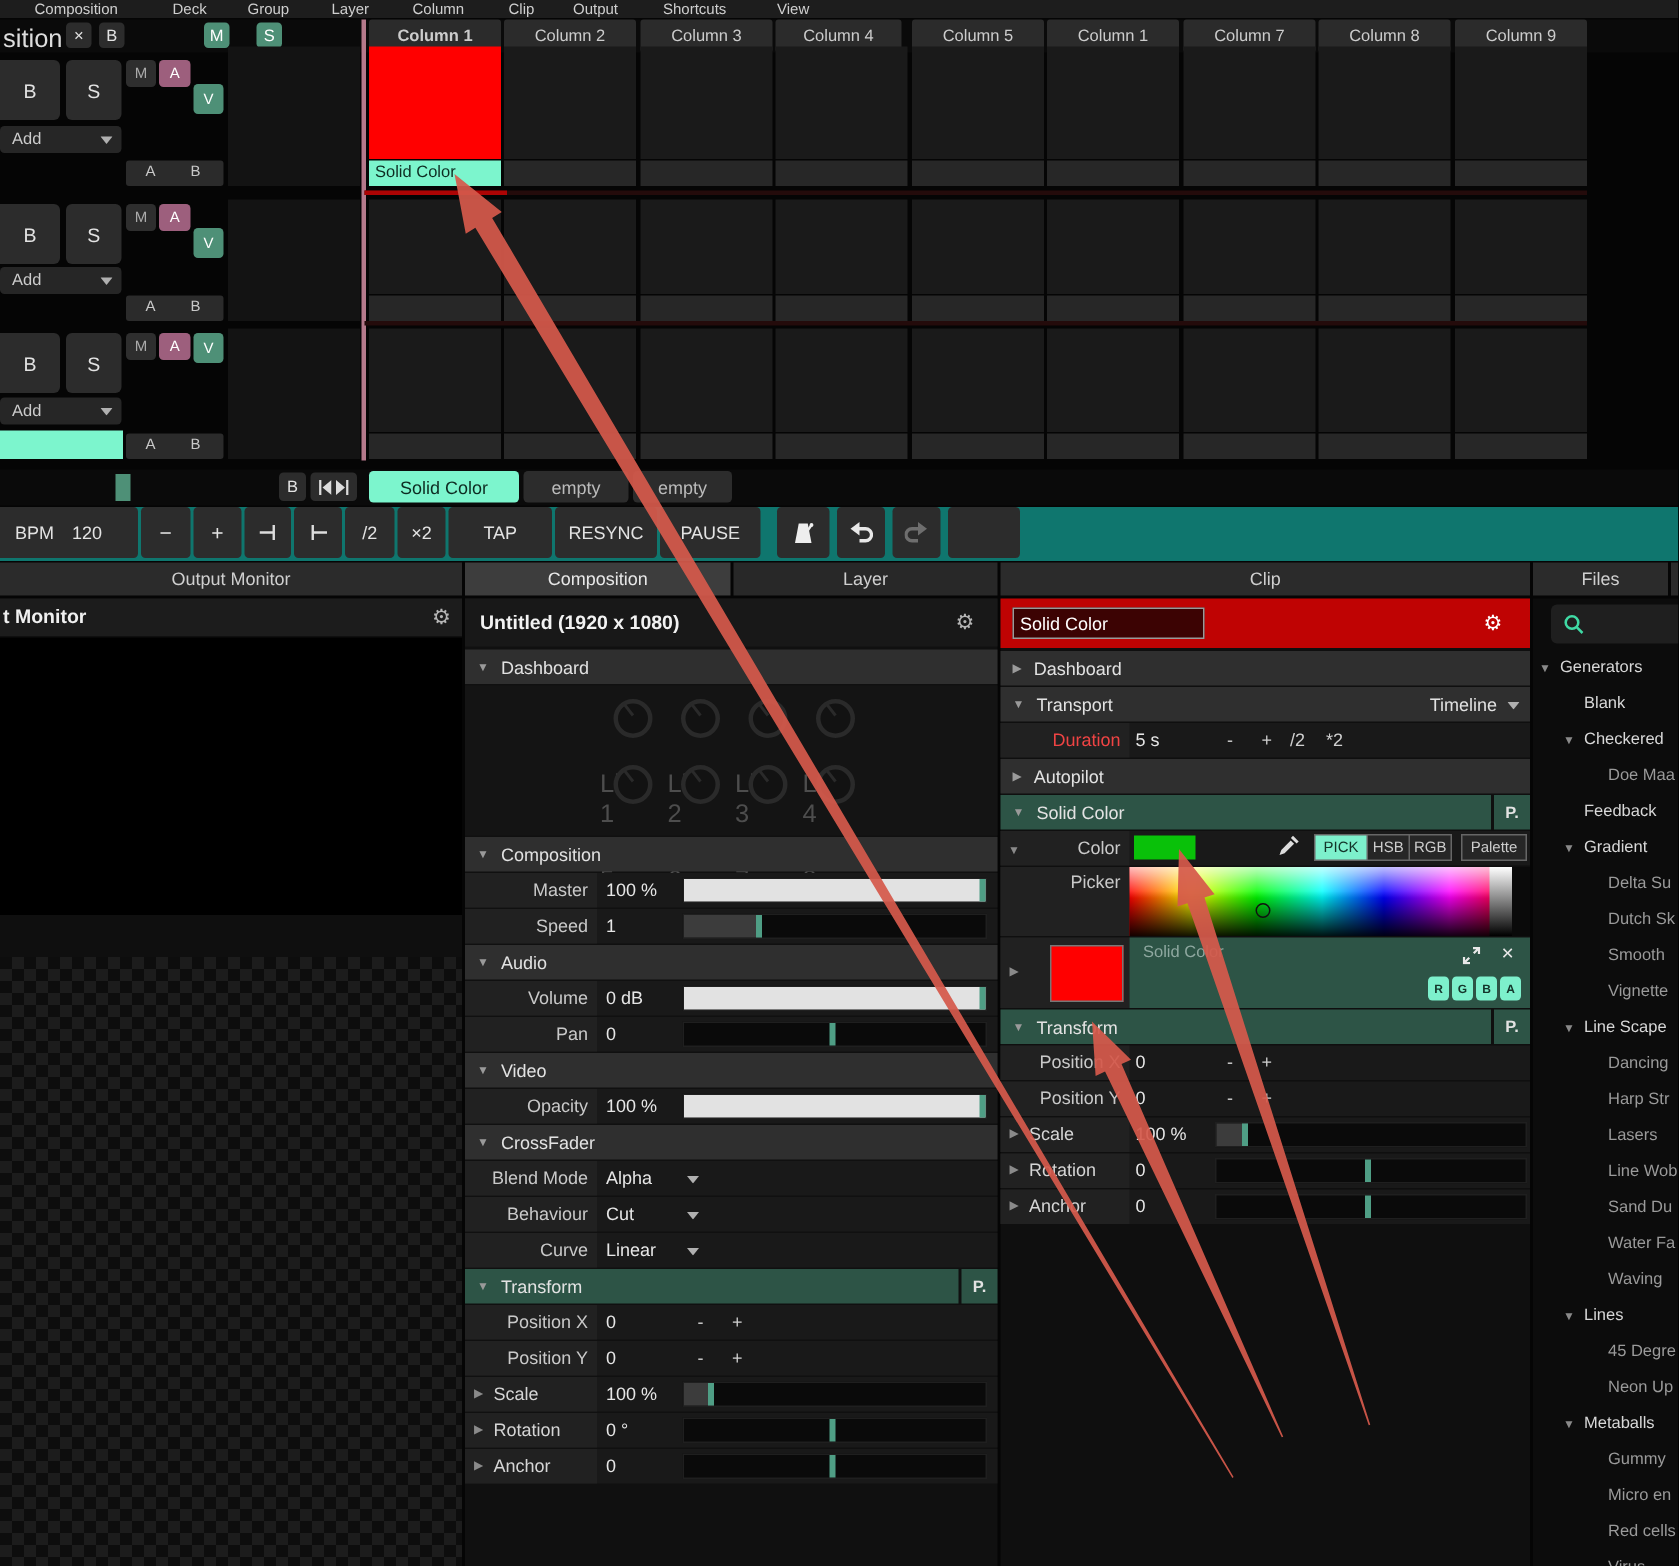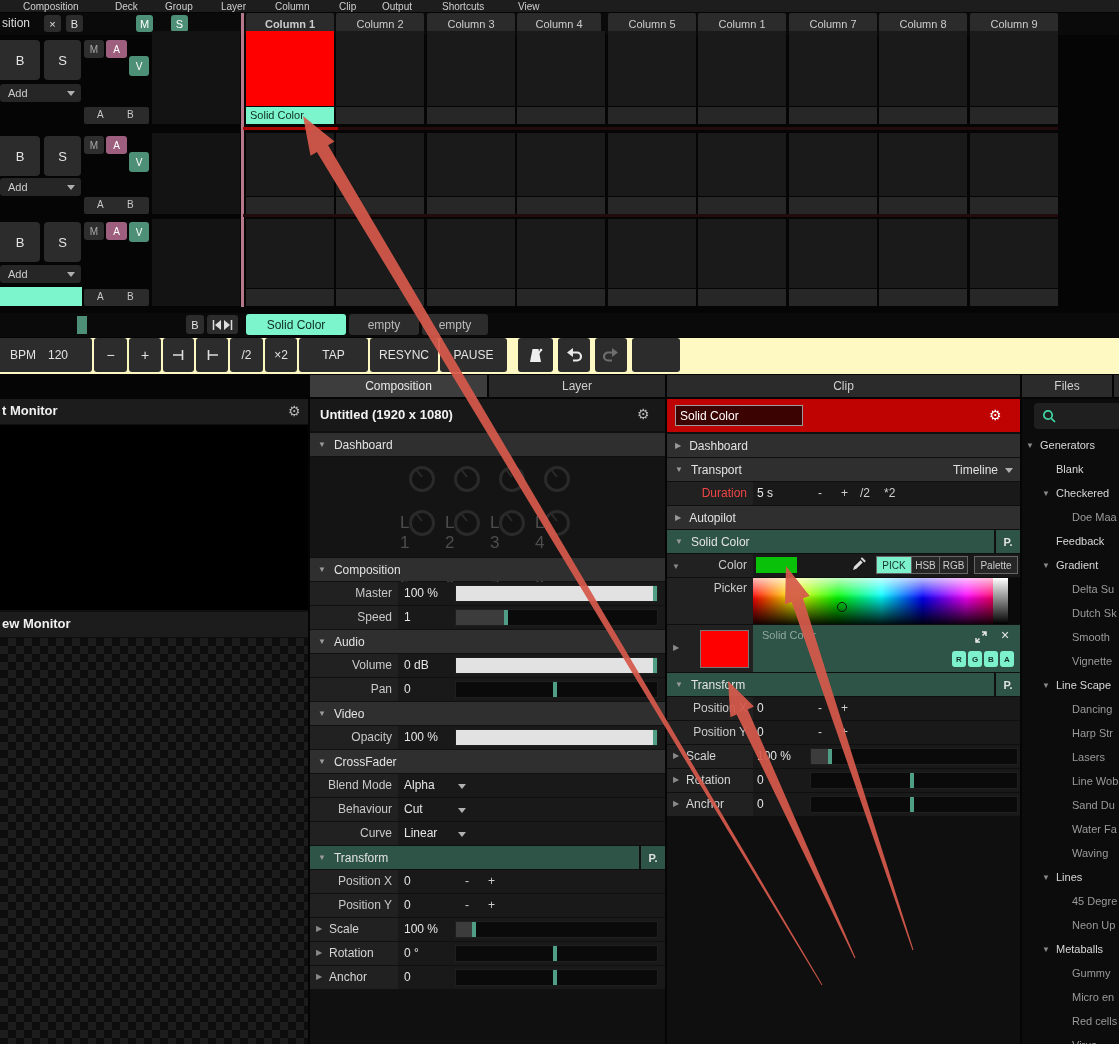--- a/index.html
+++ b/index.html
@@ -48,21 +48,21 @@
       <div class="menu-item" style="left:165px;">Group</div>
       <div class="menu-item" style="left:221px;">Layer</div>
       <div class="menu-item" style="left:275px;">Column</div>
       <div class="menu-item" style="left:339px;">Clip</div>
       <div class="menu-item" style="left:382px;">Output</div>
       <div class="menu-item" style="left:442px;">Shortcuts</div>
       <div class="menu-item" style="left:518px;">View</div>
     </div>
 
   <div class="abs" style="left:0;top:13px;width:1119px;height:22px;background:#0a0a0a;">
-    <div class="abs" style="left:2px;top:3px;font-size:12px;color:#ddd;">sition</div>
+    <div class="abs" style="left:2px;top:3px;font-size:17px;color:#ddd;">sition</div>
     <div class="btn abs" style="left:44px;top:2px;width:17px;height:17px;font-size:11px;">×</div>
     <div class="btn abs" style="left:66px;top:2px;width:17px;height:17px;font-size:11px;">B</div>
     <div class="btn teal abs" style="left:136px;top:2px;width:17px;height:17px;font-size:11px;">M</div>
     <div class="btn teal abs" style="left:171px;top:2px;width:17px;height:17px;font-size:11px;">S</div>
   </div>
 
   <div id="gridzone">
       <div class="colhdr mint" style="left:246px;width:88px;font-weight:bold;">Column 1</div>
       <div class="colhdr" style="left:336px;width:88px;">Column 2</div>
       <div class="colhdr" style="left:427px;width:88px;">Column 3</div>
@@ -204,21 +204,21 @@
             <path d="M7.5 0v10" stroke="#ddd" stroke-width="1.5"></path>
             <path d="M0 0l6 5-6 5z" fill="#ddd"></path>
           </svg>
         </span>
     </div>
     <div class="btn mint abs" style="left:246px;top:1px;width:100px;height:21px;font-size:12px;">Solid Color</div>
     <div class="btn abs" style="left:349px;top:1px;width:70px;height:21px;font-size:12px;color:#bbb;">empty</div>
     <div class="btn abs" style="left:422px;top:1px;width:66px;height:21px;font-size:12px;color:#bbb;">empty</div>
   </div>
 
-  <div class="abs" style="left:0;top:338px;width:1119px;height:36px;background:#fef9c3;">
+  <div class="abs" style="left:0;top:338px;width:1119px;height:36px;background:#0f766e;">
     <div class="btn abs" style="left:0;top:0;width:92px;height:34px;border-radius:0 3px 3px 0;justify-content:flex-start;">
       <span style="margin-left:10px;font-size:12px;">BPM</span>
       <span style="margin-left:12px;font-size:12px;">120</span>
     </div>
     <div class="btn abs" style="left:94px;top:0;width:33px;height:34px;font-size:14px;">−</div>
     <div class="btn abs" style="left:129px;top:0;width:32px;height:34px;font-size:14px;">+</div>
     <div class="btn abs" style="left:163px;top:0;width:31px;height:34px;">
         <span>
           <svg width="12" height="12" viewBox="0 0 12 12">
             <path d="M0 6h9M9.5 1v10" stroke="#ddd" stroke-width="1.6"></path>
@@ -258,29 +258,27 @@
         <span>
           <svg width="16" height="14" viewBox="0 0 16 14">
             <path d="M12 4.5H5a4 4 0 000 8h4" fill="none" stroke="#6e6e6e" stroke-width="2.2"></path>
             <path d="M9 0l6 4.5L9 9z" fill="#6e6e6e"></path>
           </svg>
         </span>
       </div>
     <div class="btn abs" style="left:632px;top:0;width:48px;height:34px;"></div>
   </div>
 
+  <div class="panel-tab" style="left:0;width:308px;">Output Monitor</div>
   <div class="abs" style="left:0;top:399px;width:308px;height:645px;background:#0f0f0f;">
     <div class="abs" style="left:0;top:0;width:308px;height:25px;background:#1c1c1c;">
       <span class="abs" style="left:2px;top:4px;font-size:13px;font-weight:bold;color:#f0f0f0;">t Monitor</span>
       <span class="abs gear" style="left:288px;top:5px;">⚙</span>
     </div>
     <div class="abs" style="left:0;top:26px;width:308px;height:185px;background:#000;"></div>
-    <div class="abs" style="left:0;top:213px;width:308px;height:25px;background:#1c1c1c;">
-      <span class="abs" style="left:2px;top:4px;font-size:13px;font-weight:bold;color:#f0f0f0;">ew Monitor</span>
-    </div>
     <div class="abs checker" style="left:0;top:239px;width:308px;height:406px;"></div>
   </div>
 
   <div class="panel-tab" style="left:310px;width:177px;background:#3d3d3d;color:#e8e8e8;">Composition</div>
   <div class="panel-tab" style="left:489px;width:176px;background:#282828;">Layer</div>
   <div class="abs" style="left:310px;top:399px;width:355px;height:645px;background:#101010;">
     <div class="abs" style="left:0;top:0;width:355px;height:32px;background:#181818;">
       <span class="abs" style="left:10px;top:8px;font-size:13px;font-weight:bold;color:#f2f2f2;">Untitled (1920 x 1080)</span>
       <span class="abs gear" style="left:327px;top:8px;">⚙</span>
     </div>

